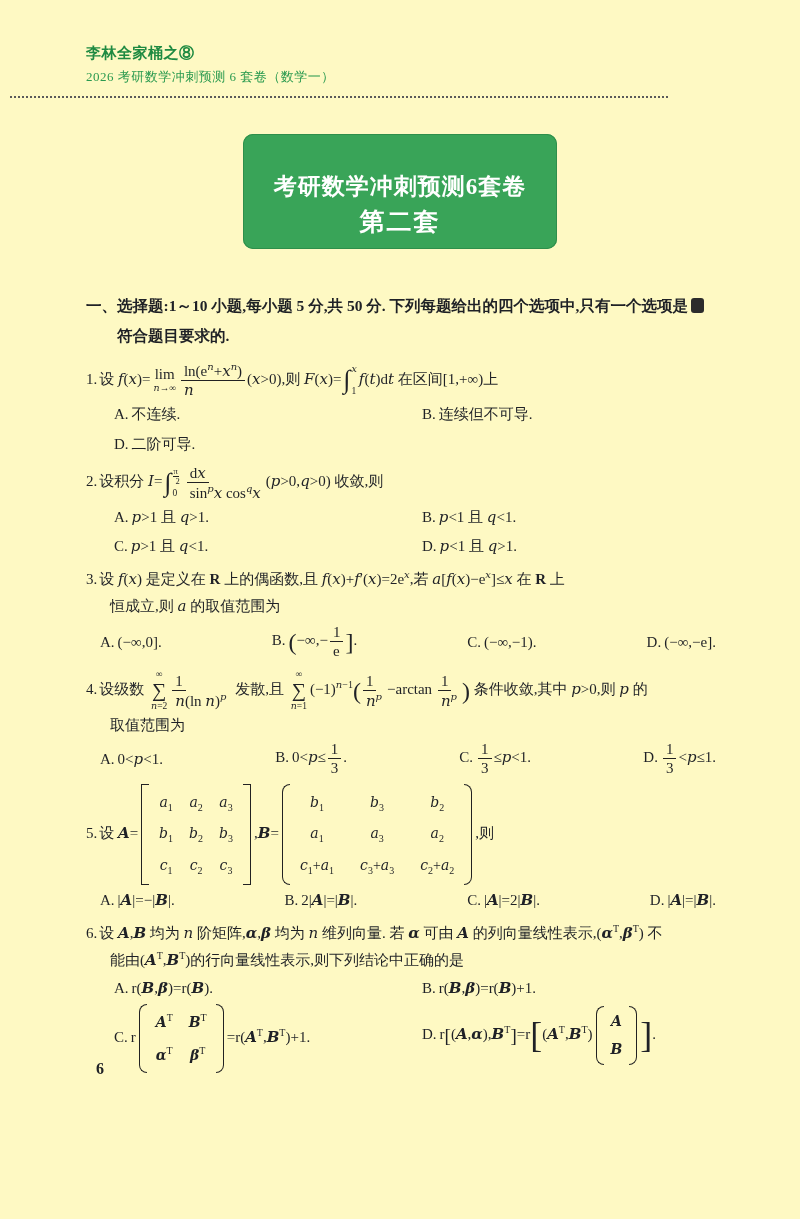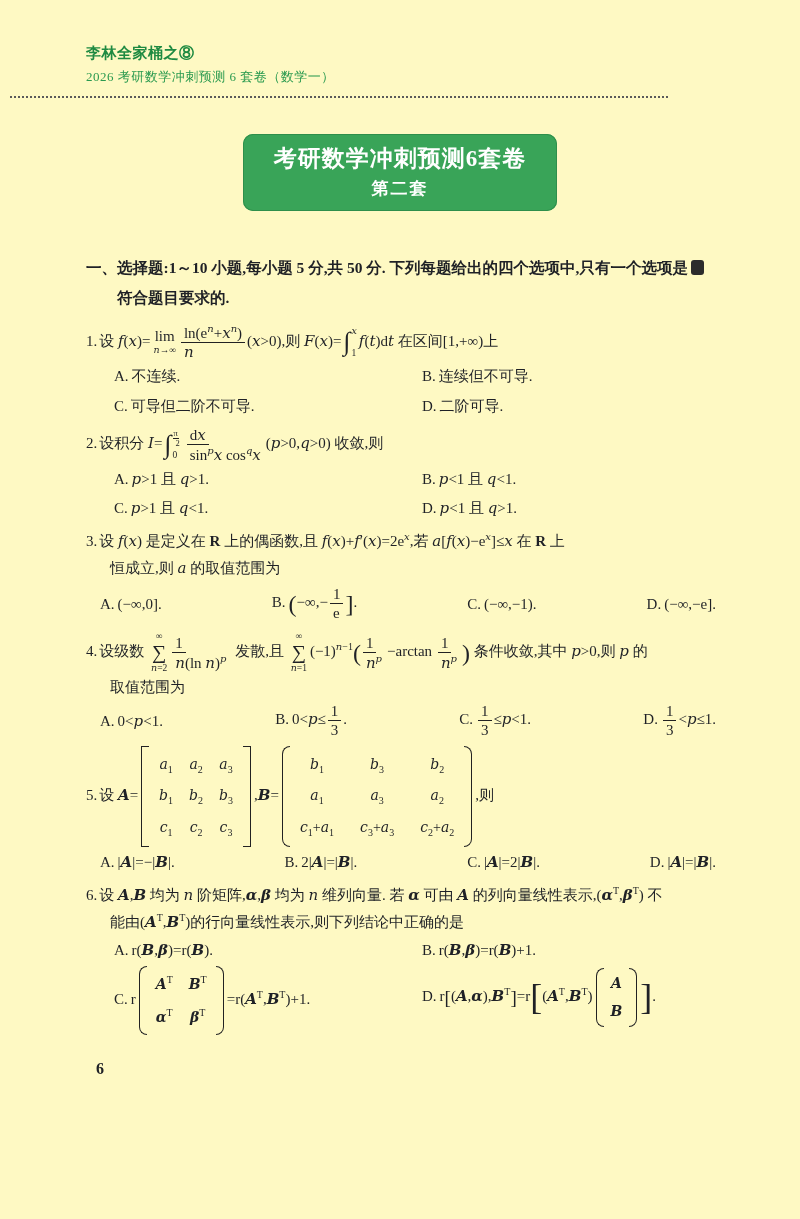--- a/index.html
+++ b/index.html
@@ -7,22 +7,22 @@
         font-family:"Liberation Serif","DejaVu Serif",serif;color:#1f2126;overflow:hidden;}
   .inner{padding:0 80px 0 86px;}
   
   .header{padding-top:44px;}
   .brand{font-size:15px;font-weight:bold;color:#1e8a41;letter-spacing:.5px;}
   .series{font-size:13px;color:#2a9a4f;margin-top:5px;letter-spacing:.5px;}
   .dotted{margin:10px 0 0 10px;width:658px;border-top:2px dotted #5a5a5a;height:0;}
   
   .title-box{width:314px;margin:36px auto 0;background:#39a458;border-radius:10px;
              color:#ffffff;text-align:center;padding:9px 0 11px;box-shadow:0 0 0 1px #2e8f4b inset;}
-  .title-box .t1{font-size:23px;font-weight:bold;letter-spacing:1px;}
-  .title-box .t2{font-size:17px;font-weight:bold;letter-spacing:2px;margin-top:3px;}
+  .title-box .t1{font-size:23px;font-weight:bold;letter-spacing:1px;margin-top:28px;}
+  .title-box .t2{font-size:25px;font-weight:bold;letter-spacing:2px;margin-top:3px;}
   
   .section{margin-top:42px;font-size:15.5px;font-weight:bold;line-height:1.95;}
   .section .l2{padding-left:31px;}
   .blob{display:inline-block;width:13px;height:15px;background:#2c2c2c;border-radius:3px;
         vertical-align:-2px;margin-left:3px;}
   
   .qs{margin-top:10px;font-size:15px;line-height:1.75;}
   .q{margin-bottom:7px;}
   .stem{padding-left:24px;text-indent:-24px;}
   .stem .cont{text-indent:0;}
@@ -101,21 +101,20 @@
               </span>(<i>x</i>&gt;0),则 <i>F</i>(<i>x</i>)=<span class="intg">
                 <span class="sym">∫</span>
                 <span class="lims">
                   <span><i>x</i></span>
                   <span>1</span>
                 </span>
               </span><i>f</i>(<i>t</i>)d<i>t</i> 在区间[1,+∞)上</span></div>
         <div class="opts two">
           <div class="opt"><span class="olabel">A.</span><span>不连续.</span></div>
           <div class="opt"><span class="olabel">B.</span><span>连续但不可导.</span></div>
-          <div class="opt"><span class="olabel">C.</span><span>可导但二阶不可导.</span></div>
           <div class="opt"><span class="olabel">D.</span><span>二阶可导.</span></div>
         </div>
       </div>
 
       <div class="q">
         <div class="stem"><span class="qnum">2.</span><span>设积分 <i>I</i>=<span class="intg">
                 <span class="sym">∫</span>
                 <span class="lims">
                   <span><span class="frac tiny">
                       <span class="num">π</span>

